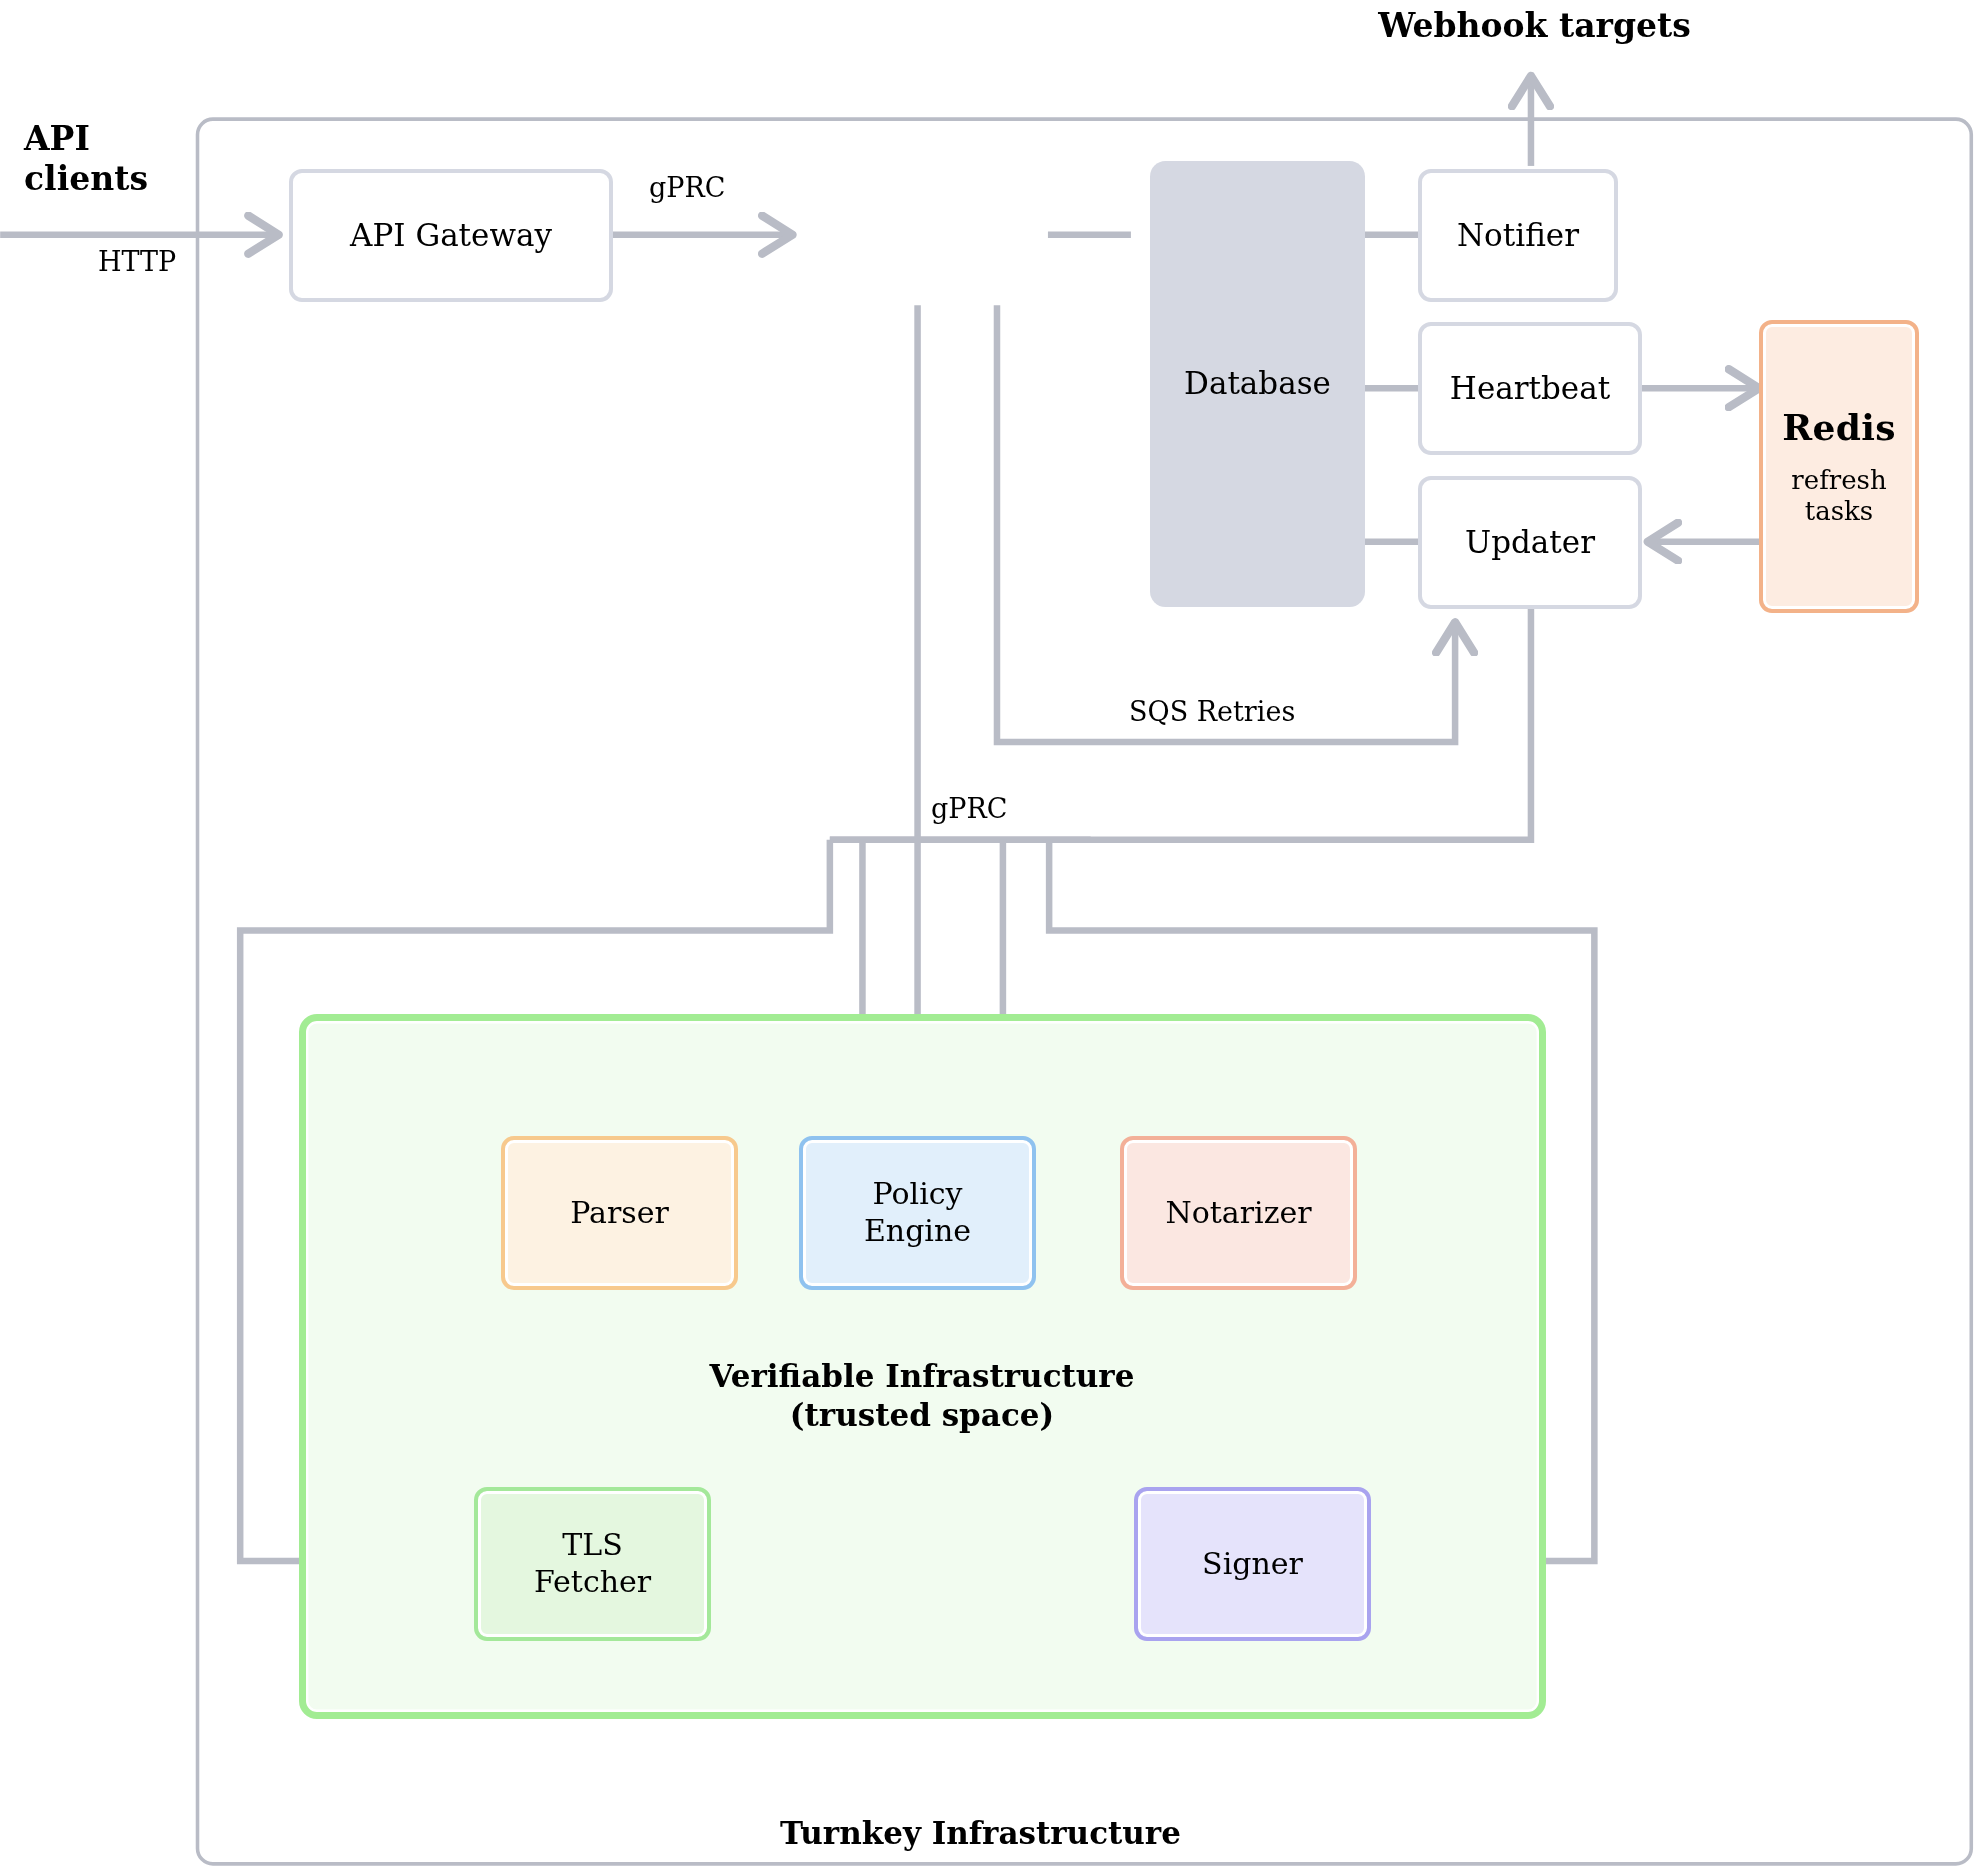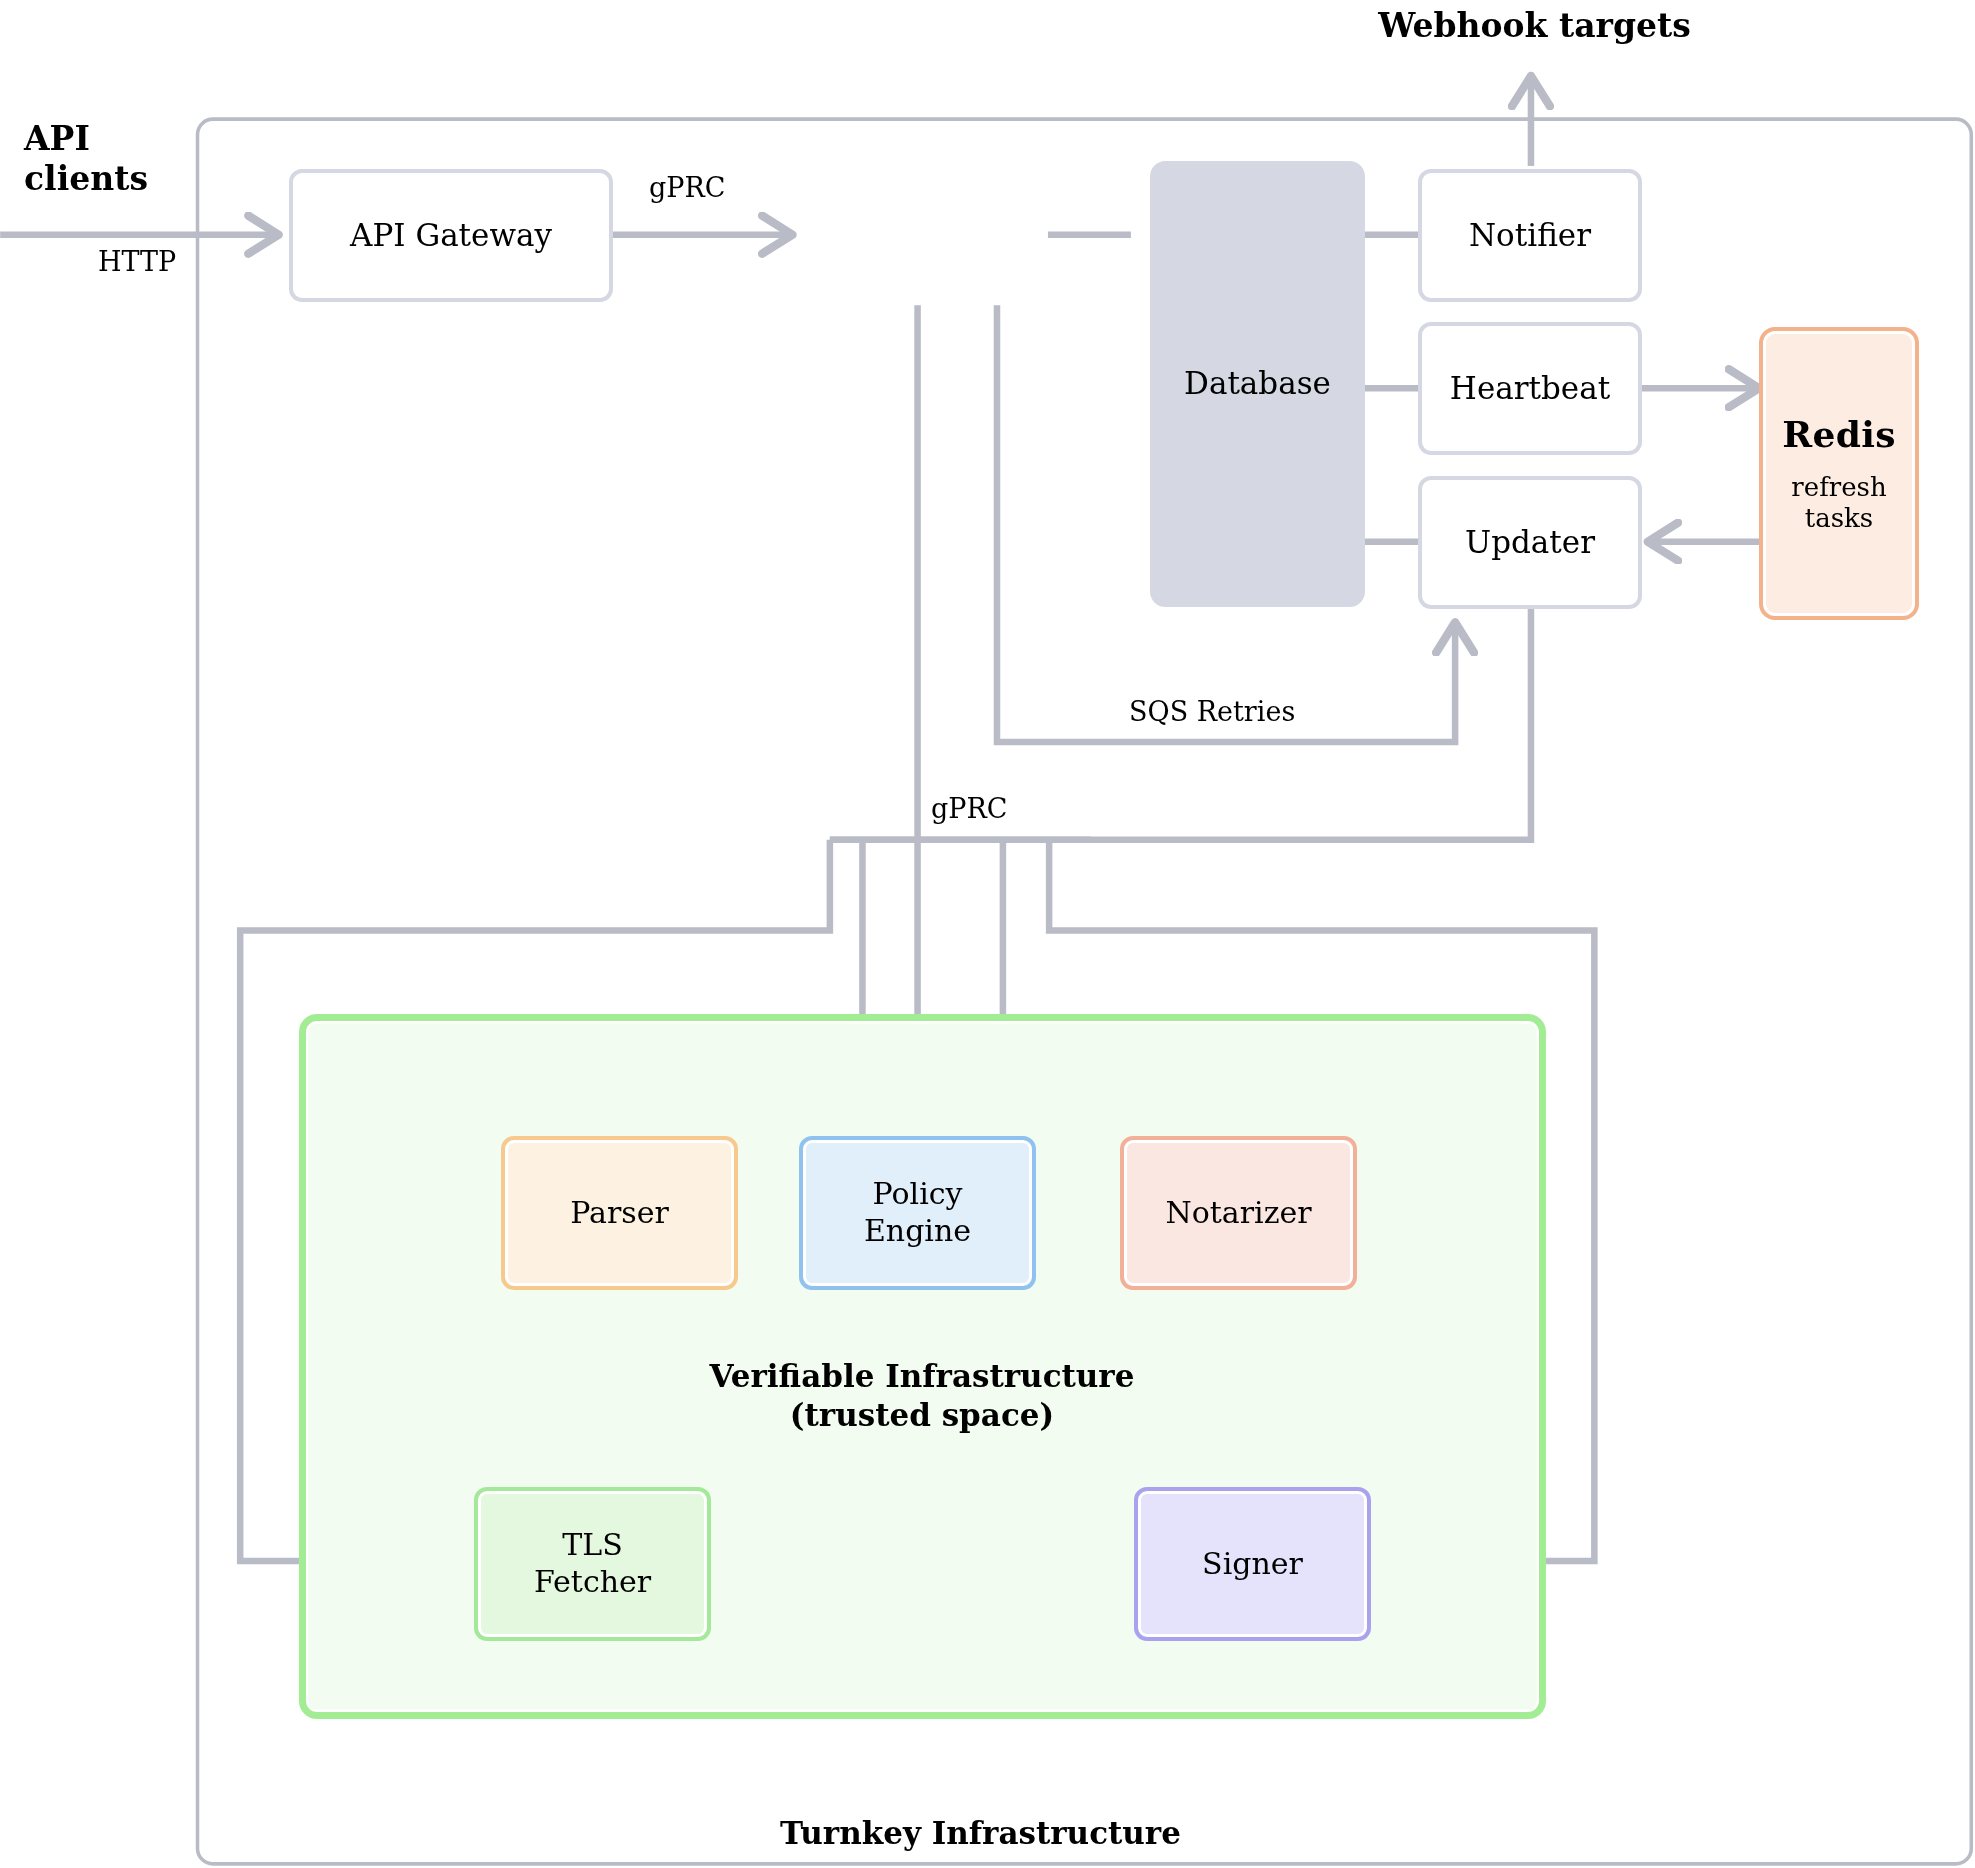--- a/index.html
+++ b/index.html
@@ -176,27 +176,27 @@
 
   <div class="edge-label" style="left:1129px;top:696px;">SQS Retries</div>
 
   <div class="edge-label" style="left:931px;top:793px;">gPRC</div>
 
   <div class="node box-plain" style="left:289px;top:169px;width:324px;height:133px;">API Gateway</div>
 
 
   <div class="node box-fill" style="left:1131px;top:161px;width:215px;height:446px;border-radius:15.4px;margin-left:19px;">Database</div>
 
-  <div class="node box-plain" style="left:1418px;top:169px;width:224px;height:133px;">Notifier</div>
+  <div class="node box-plain" style="left:1418px;top:169px;width:200px;height:133px;">Notifier</div>
 
   <div class="node box-plain" style="left:1418px;top:322px;width:224px;height:133px;">Heartbeat</div>
 
   <div class="node box-plain" style="left:1418px;top:476px;width:224px;height:133px;">Updater</div>
 
-  <div class="node box-redis" style="left:1759px;top:327px;width:160px;height:293px;border-radius:16px;">
+  <div class="node box-redis" style="left:1759px;top:320px;width:160px;height:293px;">
     <div class="redis-title">Redis</div>
     <div class="redis-sub" style="white-space:pre-line;">refresh
 tasks</div>
   </div>
 
   <div class="node box-orange" style="left:477px;top:1136px;width:237px;height:154px;white-space:pre-line;margin-left:24px;">Parser</div>
 
   <div class="node box-blue" style="left:799px;top:1136px;width:237px;height:154px;white-space:pre-line;">Policy
 Engine</div>
 

